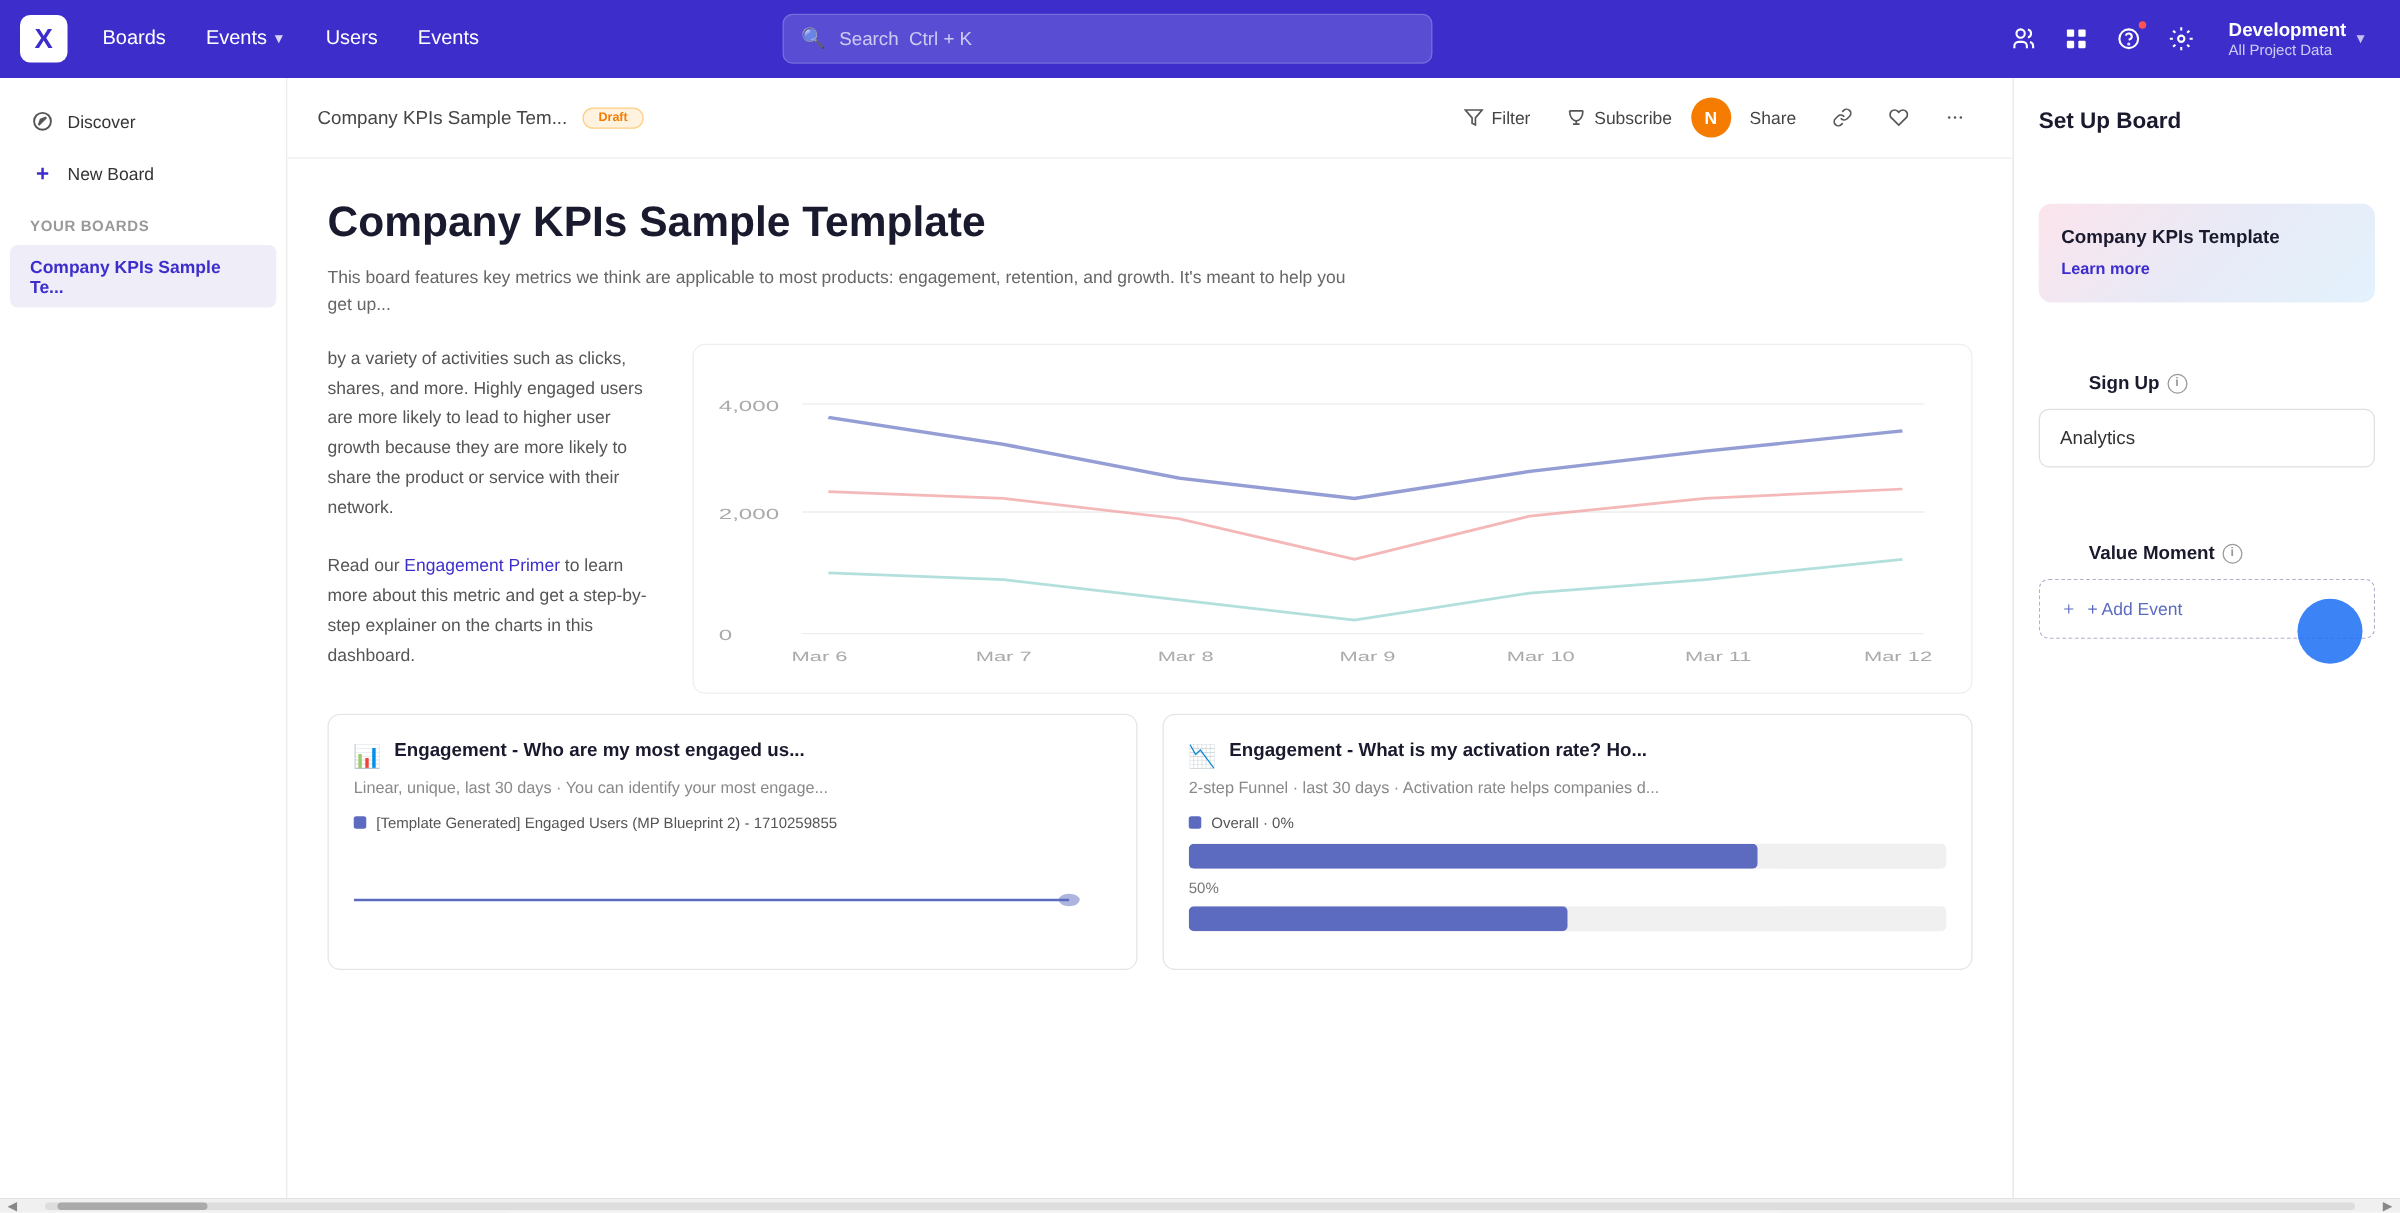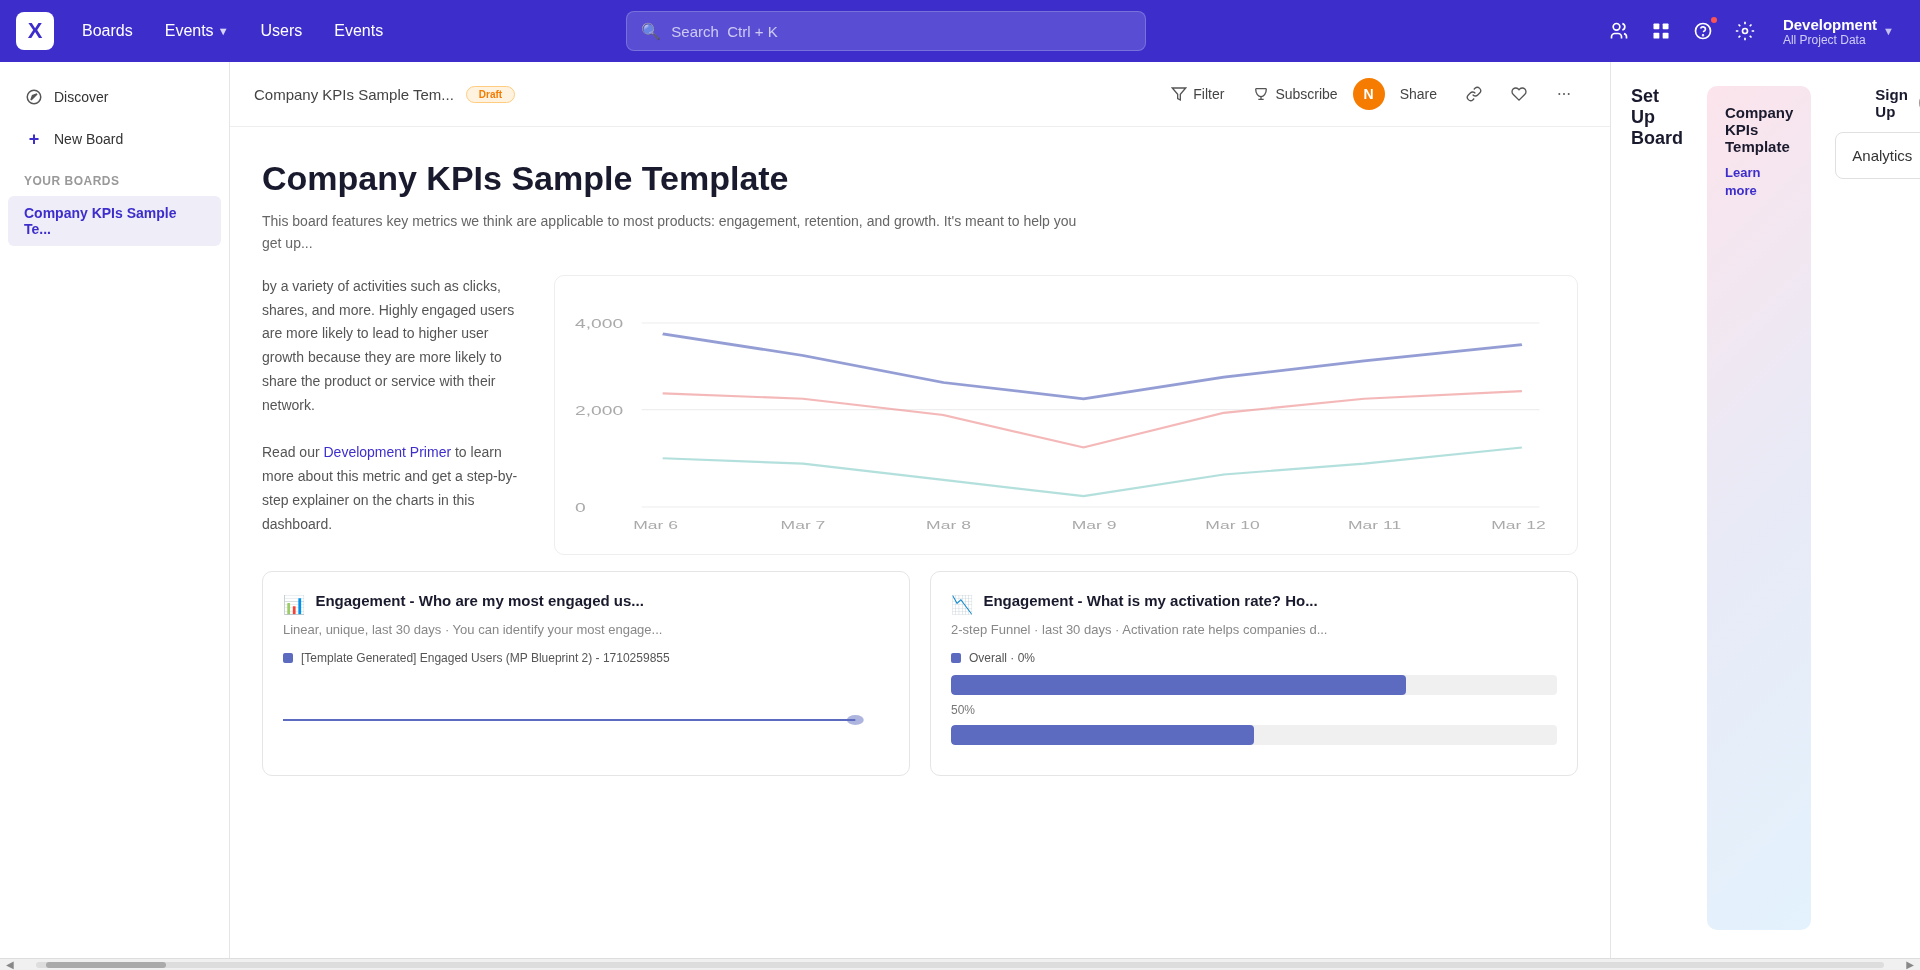--- a/index.html
+++ b/index.html
@@ -130,21 +130,21 @@
     }
     .funnel-row { display: flex; flex-direction: column; gap: 8px; }
     .funnel-label { font-size: 12px; color: #777; }
     .funnel-bar-wrap { display: flex; align-items: center; gap: 10px; }
     .funnel-bar-bg { flex: 1; height: 20px; background: #f0f0f0; border-radius: 4px; overflow: hidden; }
     .funnel-bar-fill { height: 100%; background: #5c6bc0; border-radius: 4px; }
 
     
     .right-panel {
       width: 310px; min-width: 310px; background: white; border-left: 1px solid #e5e5e5;
-      padding: 24px 20px; overflow-y: auto; display: flex; gap: 24px;
+      padding: 24px 20px; overflow-y: auto; display: flex; flex-direction: column; gap: 40px;
     }
     .panel-title { font-size: 18px; font-weight: 700; color: #1a1a2e; margin-bottom: 16px; }
 
     
     .template-card {
       background: linear-gradient(135deg, #fce4ec 0%, #e8eaf6 50%, #e3f2fd 100%);
       border-radius: 10px; padding: 18px; margin-bottom: 16px;
     }
     .template-card-title { font-size: 15px; font-weight: 700; color: #1a1a2e; margin-bottom: 8px; }
     .template-card-desc { font-size: 13px; color: #555; line-height: 1.5; margin-bottom: 10px; }
@@ -321,21 +321,21 @@
     <div class="board-body">
       <h1 class="board-page-title">Company KPIs Sample Template</h1>
       <p class="board-intro">This board features key metrics we think are applicable to most products: engagement, retention, and growth. It's meant to help you get up...</p>
 
       <div class="two-col">
         <div class="text-col">
           <p>by a variety of activities such as clicks, shares, and more. Highly engaged users are more likely to lead to higher user growth because they are more likely to share the product or service with their network.</p>
           <br>
           <p>
             <span>Read our</span>
-            <a href="#">Development Primer</a>
+            <a href="#">Engagement Primer</a>
             <span>to learn more about this metric and get a step-by-step explainer on the charts in this dashboard.</span>
           </p>
         </div>
         <div class="chart-col">
           <div class="chart-container">
             <svg class="chart-svg" viewBox="0 0 560 220" preserveAspectRatio="none">
 
               <text x="0" y="30" font-size="11" fill="#aaa">4,000</text>
               <text x="0" y="110" font-size="11" fill="#aaa">2,000</text>
               <text x="0" y="200" font-size="11" fill="#aaa">0</text>

